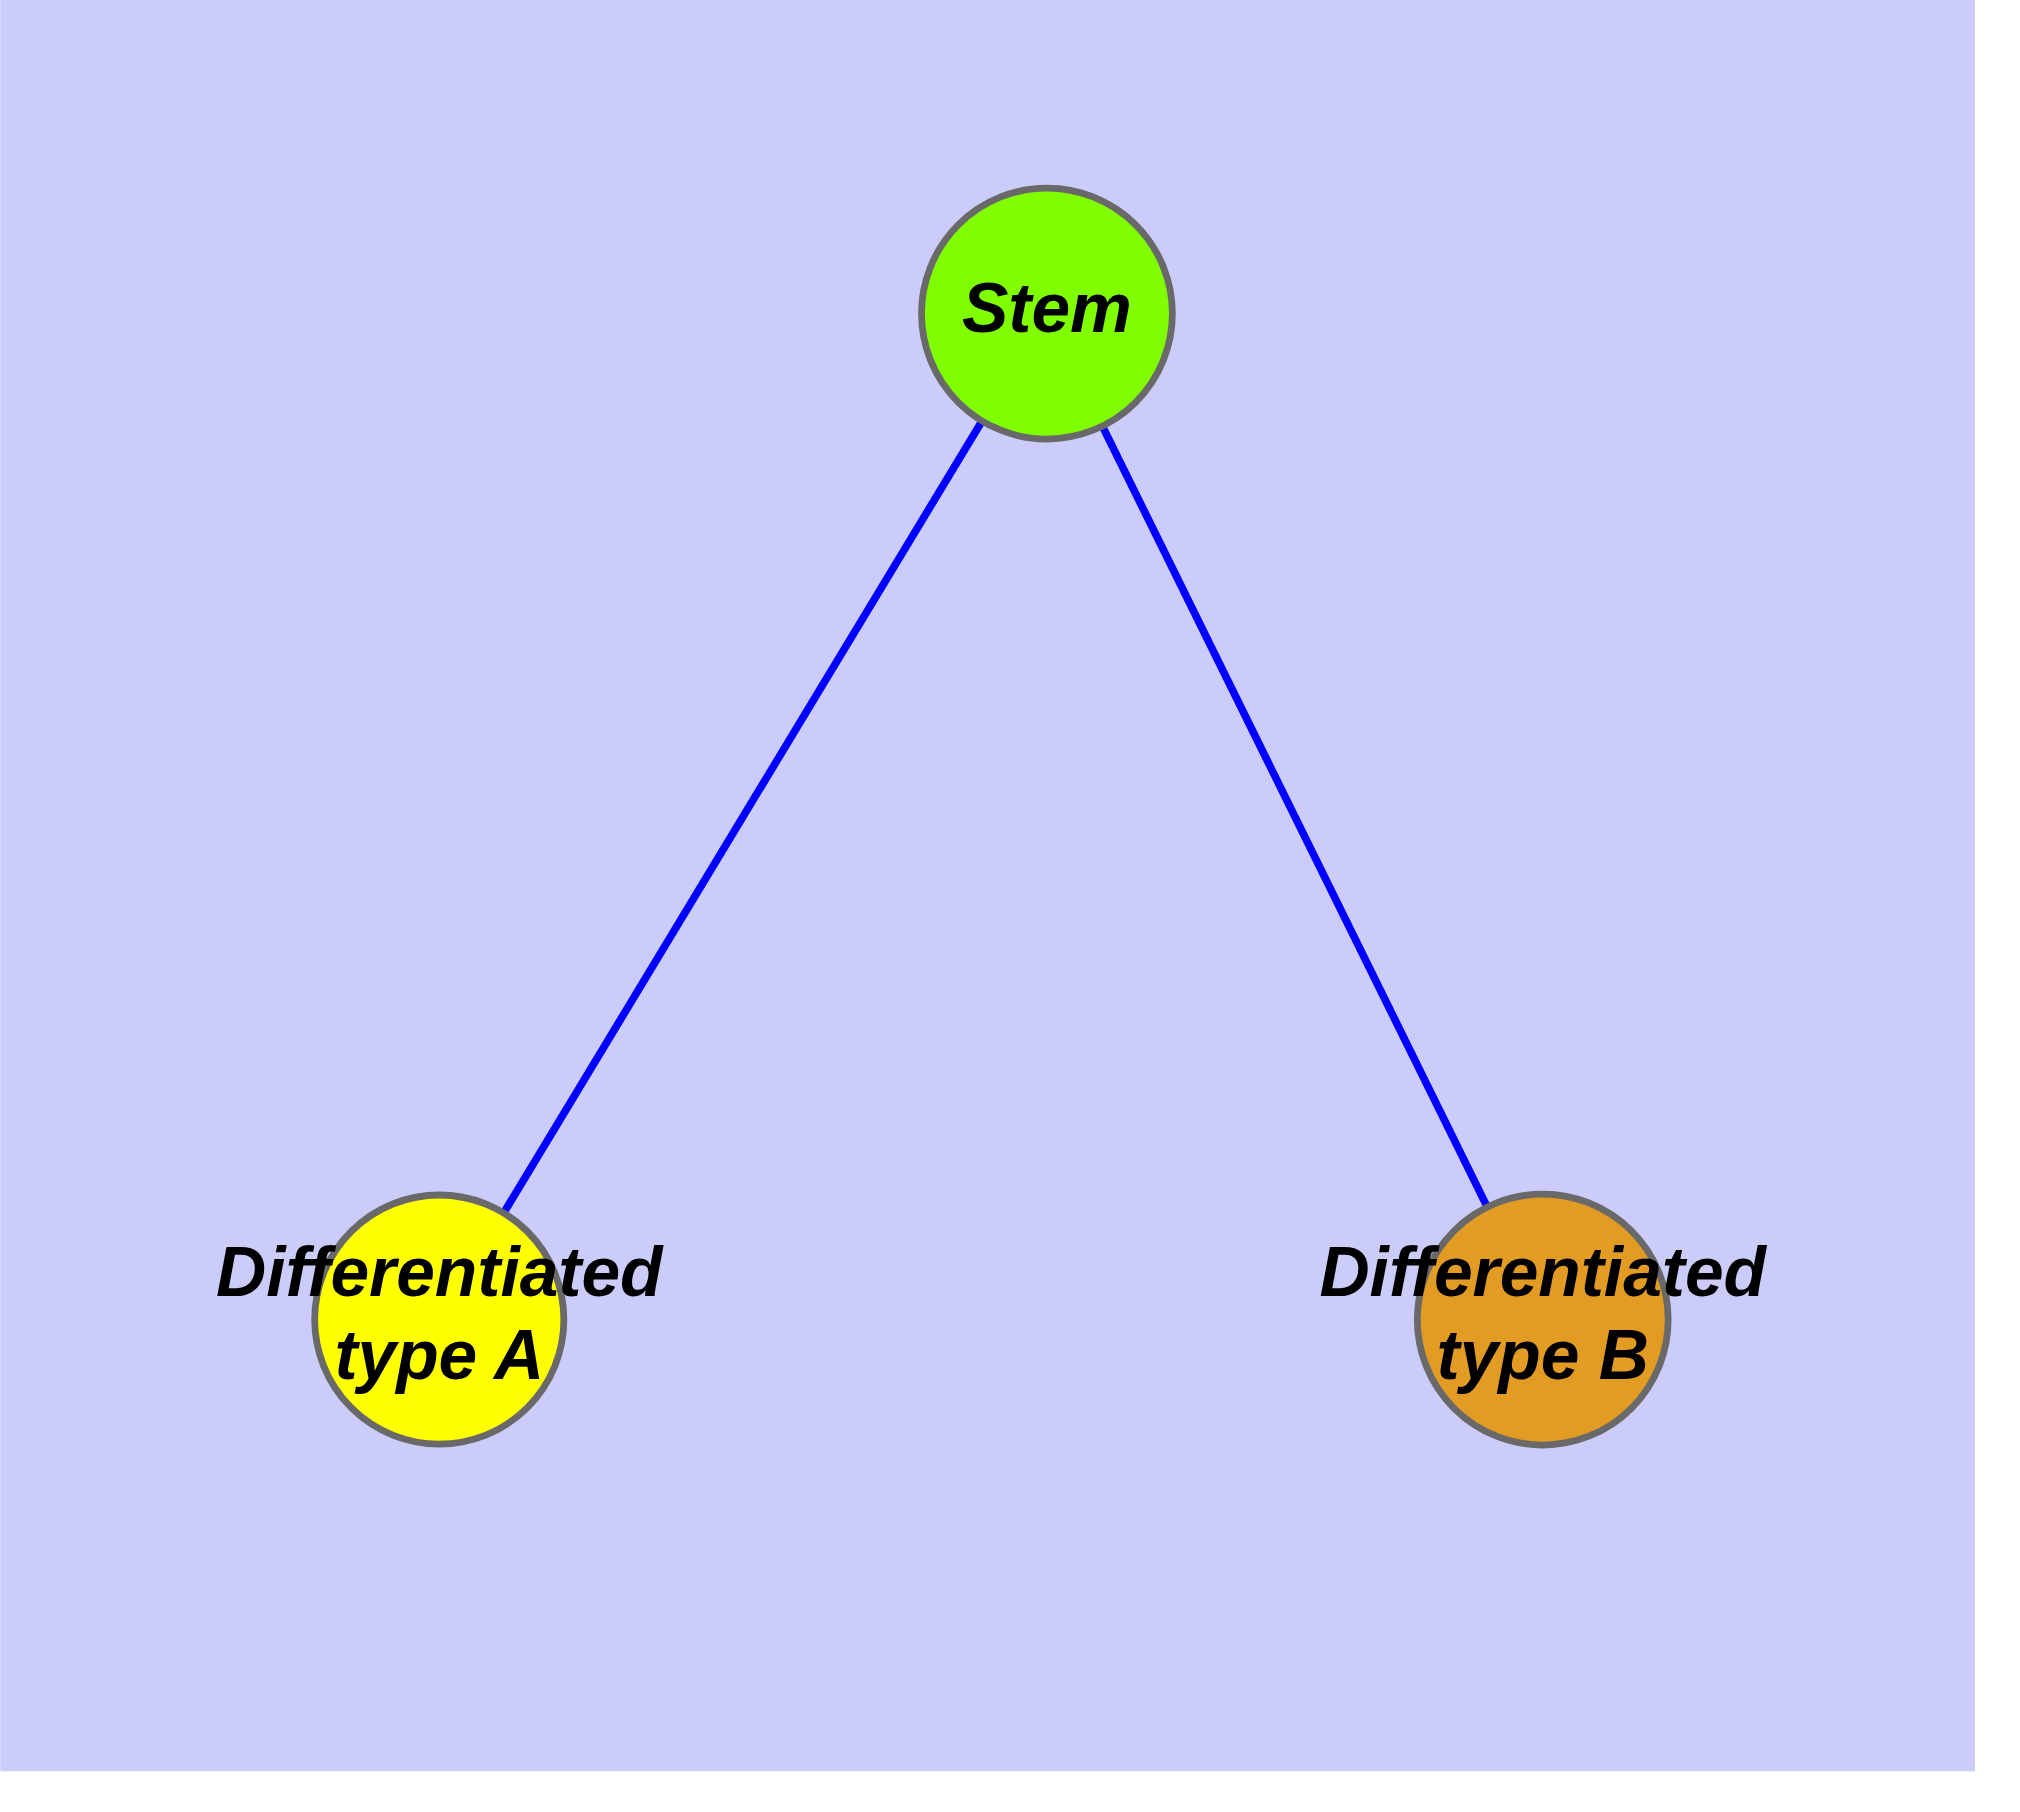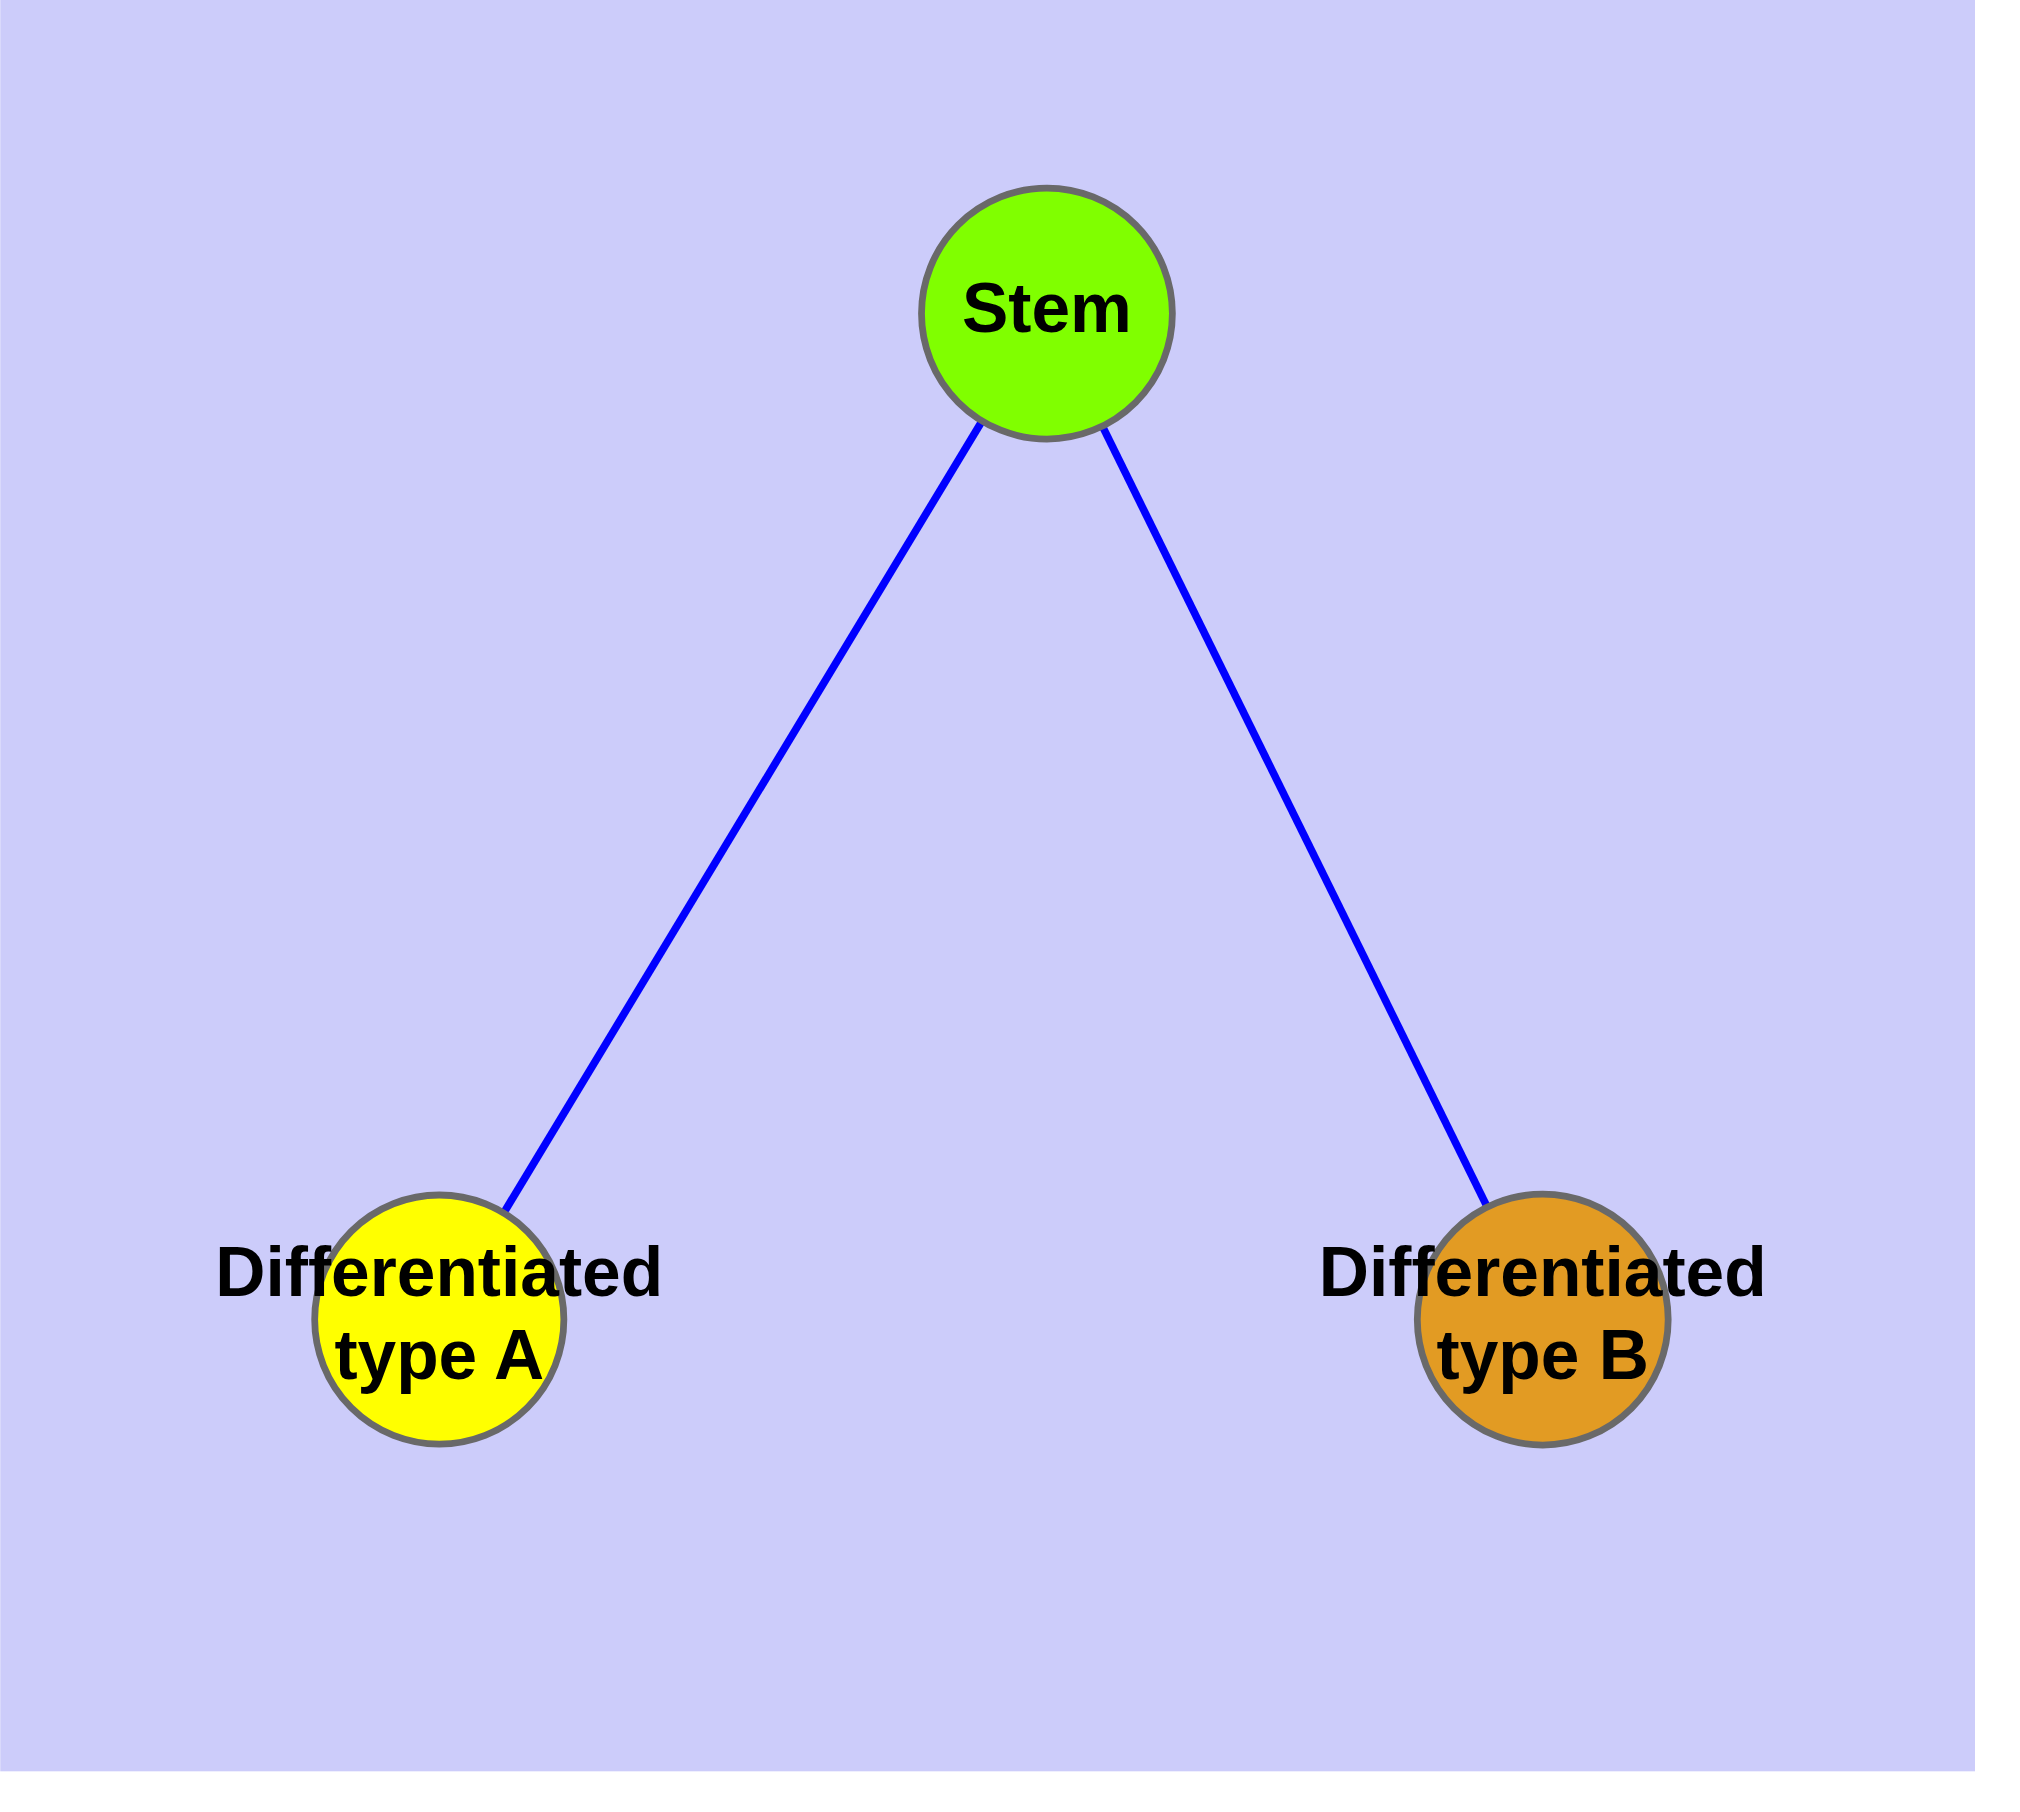--- a/index.html
+++ b/index.html
@@ -12,20 +12,21 @@
     width: 2021px;
     height: 1812px;
     overflow: hidden;
     font-family: "Liberation Sans", sans-serif;
   }
   #graph-canvas {
     position: relative;
     width: 2021px;
     height: 1812px;
     background: #ffffff;
+    font-style: italic;
   }
   #graph-svg {
     position: absolute;
     left: 0;
     top: 0;
     width: 2021px;
     height: 1812px;
     display: block;
   }
   .node-label {

